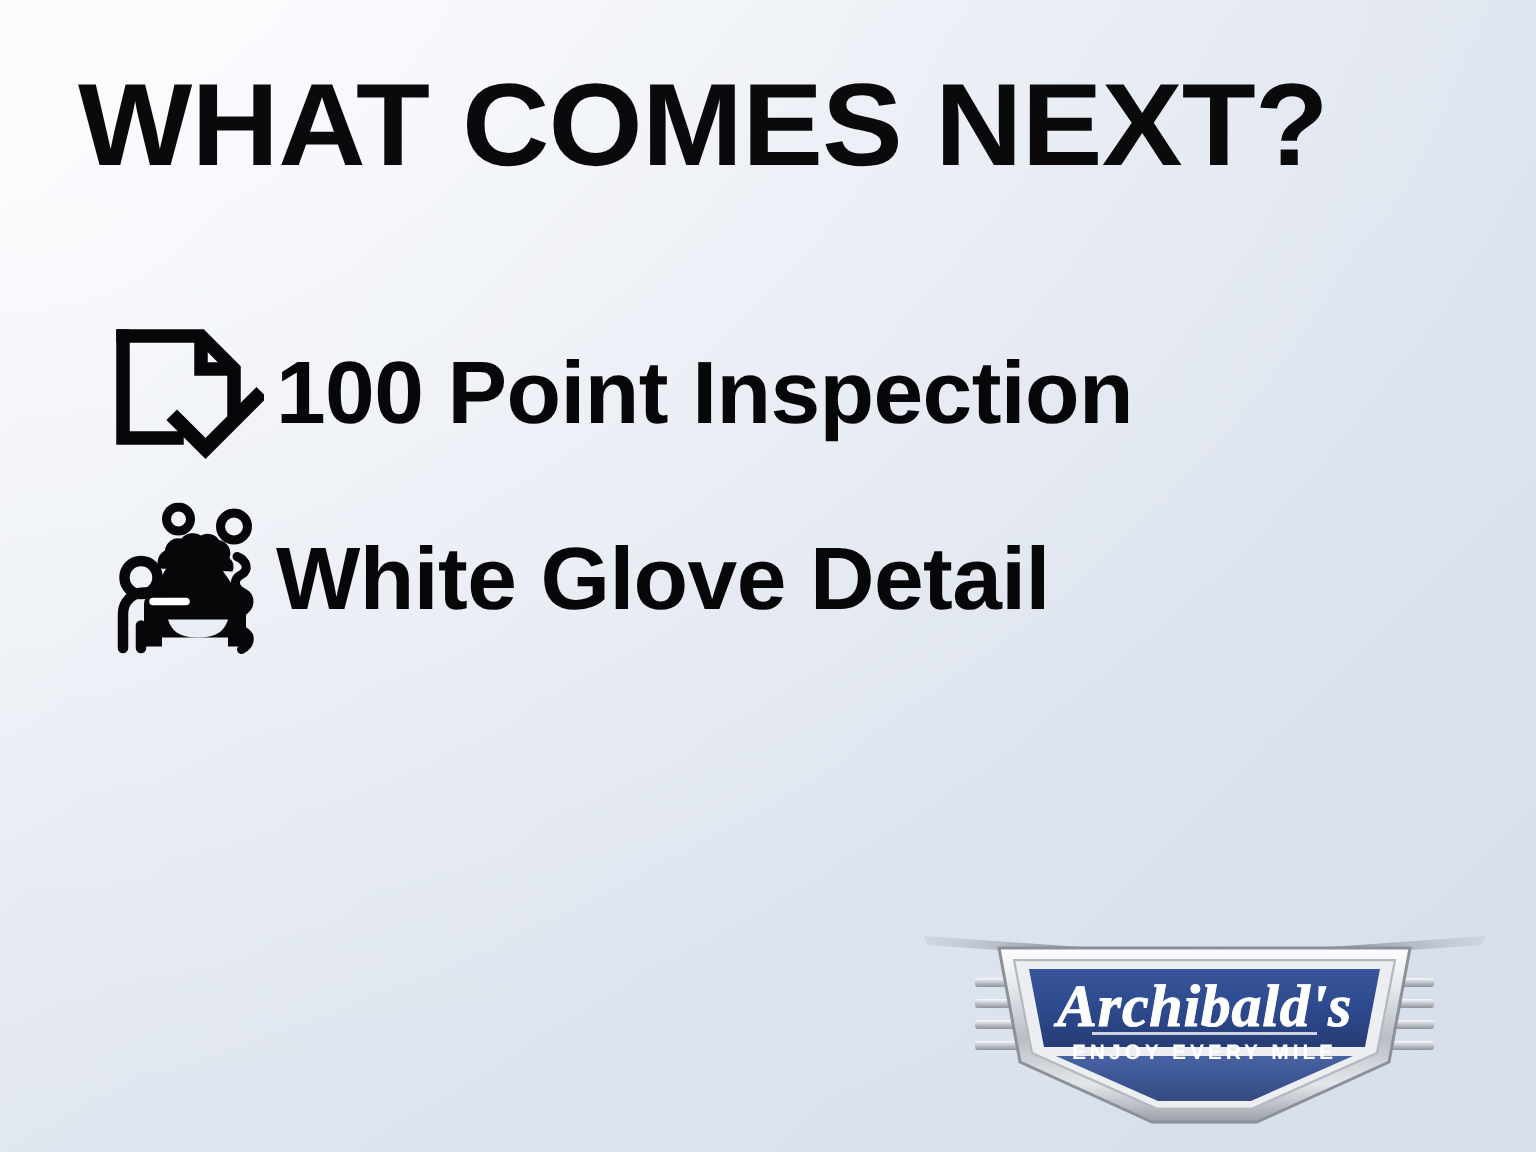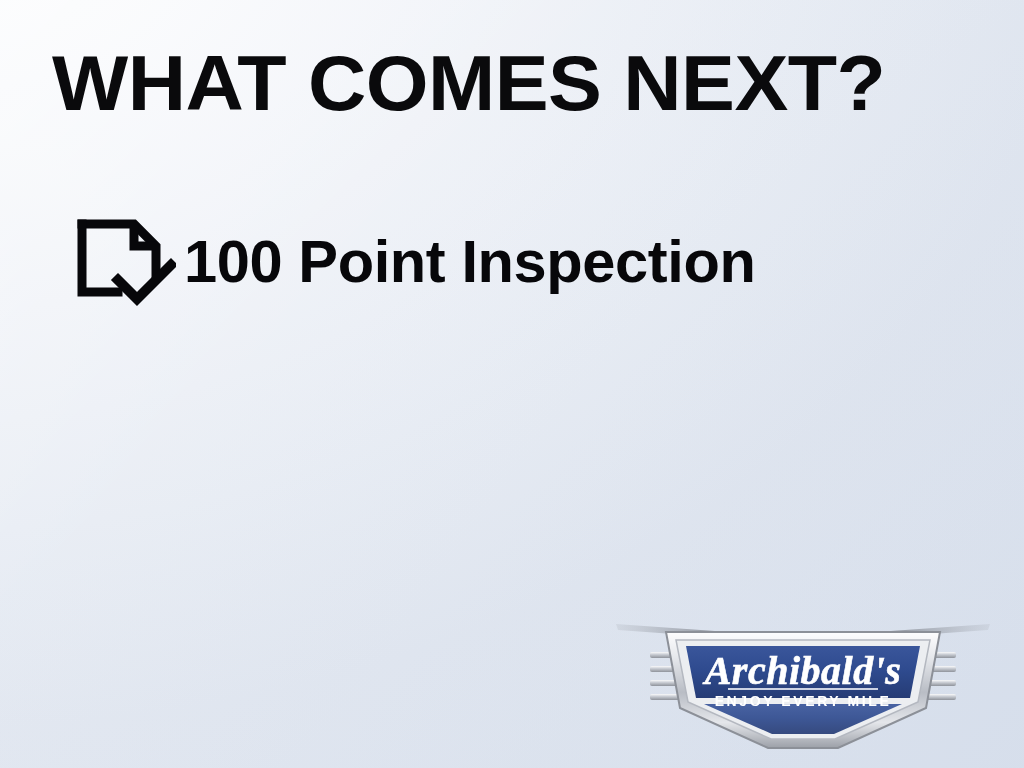--- a/index.html
+++ b/index.html
@@ -117,20 +117,65 @@
 
           <path d="M62 10 V32 H84" fill="none" stroke="#07070a" stroke-width="9" stroke-linejoin="miter"></path>
 
           <path d="M46 66 L65 85 L99 51" fill="none" stroke="#07070a" stroke-width="10" stroke-linecap="square" stroke-linejoin="miter"></path>
         </svg>
       </div>
       <div class="lbl">100 Point Inspection</div>
     </div>
 
 
+    <div class="row">
+      <div class="ico">
+        <svg width="106" height="102" viewBox="0 0 106 102" aria-hidden="true">
+
+          <circle cx="47" cy="11" r="8" fill="none" stroke="#07070a" stroke-width="6"></circle>
+          <circle cx="84" cy="16" r="9" fill="none" stroke="#07070a" stroke-width="6"></circle>
+
+          <path d="M34 44
+                   a9 9 0 0 1 4 -12
+                   a9 9 0 0 1 11 -8
+                   a10 10 0 0 1 13 -2
+                   a9 9 0 0 1 12 3
+                   a9 9 0 0 1 7 12
+                   a8 8 0 0 1 2 9
+                   Z" fill="#07070a"></path>
+
+          <path d="M86 36
+                   c7 3 8 9 3 12
+                   c-6 3 -5 9 1 12
+                   c6 3 5 10 -1 13
+                   c-6 3 -4 10 2 13
+                   c5 3 4 9 -2 12" fill="none" stroke="#07070a" stroke-width="6" stroke-linecap="round"></path>
+
+          <path d="M28 62
+                   L40 42 H74 L88 62
+                   h4 v34 h-12 v-6
+                   H36 v6 H24 V68
+                   a6 6 0 0 1 4 -6 Z" fill="#07070a"></path>
+
+          <path d="M40 78 h40 c-3 9 -9 12 -20 12 s-17 -3 -20 -12 Z" fill="#e9edf4"></path>
+
+          <circle cx="22" cy="50" r="11" fill="none" stroke="#07070a" stroke-width="7"></circle>
+
+          <path d="M10 97 V74
+                   a14 14 0 0 1 14 -14
+                   h6
+                   a8 8 0 0 1 7 5
+                   l12 0" fill="none" stroke="#07070a" stroke-width="7" stroke-linecap="round" stroke-linejoin="round"></path>
+          <path d="M22 97 V82" stroke="#07070a" stroke-width="7" stroke-linecap="round"></path>
+
+          <path d="M30 66 h22" stroke="#ffffff" stroke-width="5" stroke-linecap="round"></path>
+        </svg>
+      </div>
+      <div class="lbl">White Glove Detail</div>
+    </div>
 
   </div>
 
   <div class="logo">
     <svg width="390" height="150" viewBox="0 0 390 150" aria-hidden="true">
       <defs>
         <linearGradient id="chromeV" x1="0" y1="0" x2="0" y2="1">
           <stop offset="0%" stop-color="#fdfdfe"></stop>
           <stop offset="22%" stop-color="#e6e8ec"></stop>
           <stop offset="52%" stop-color="#b9bdc5"></stop>

